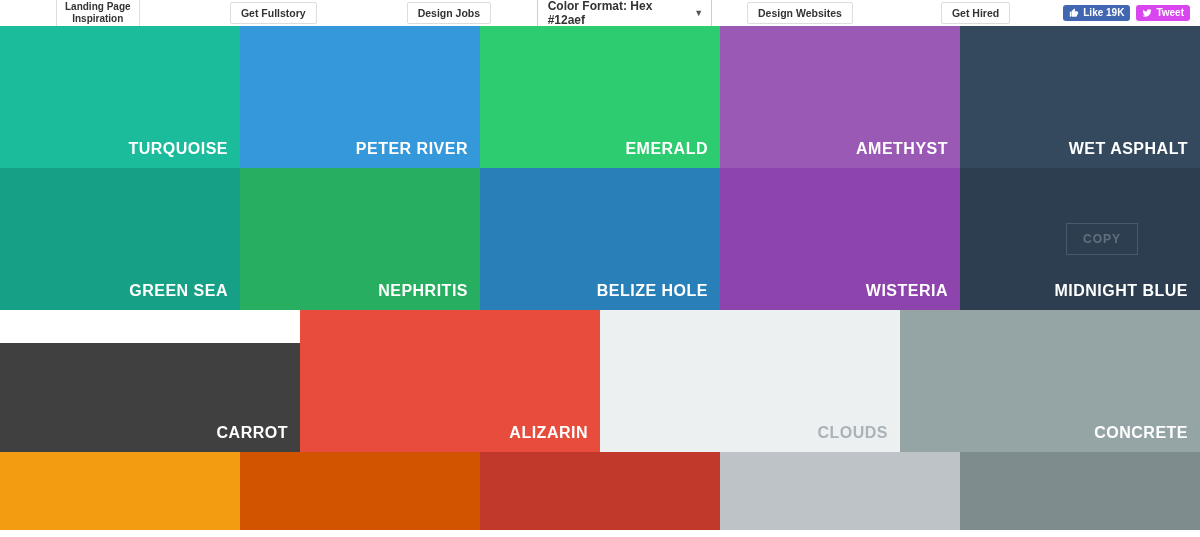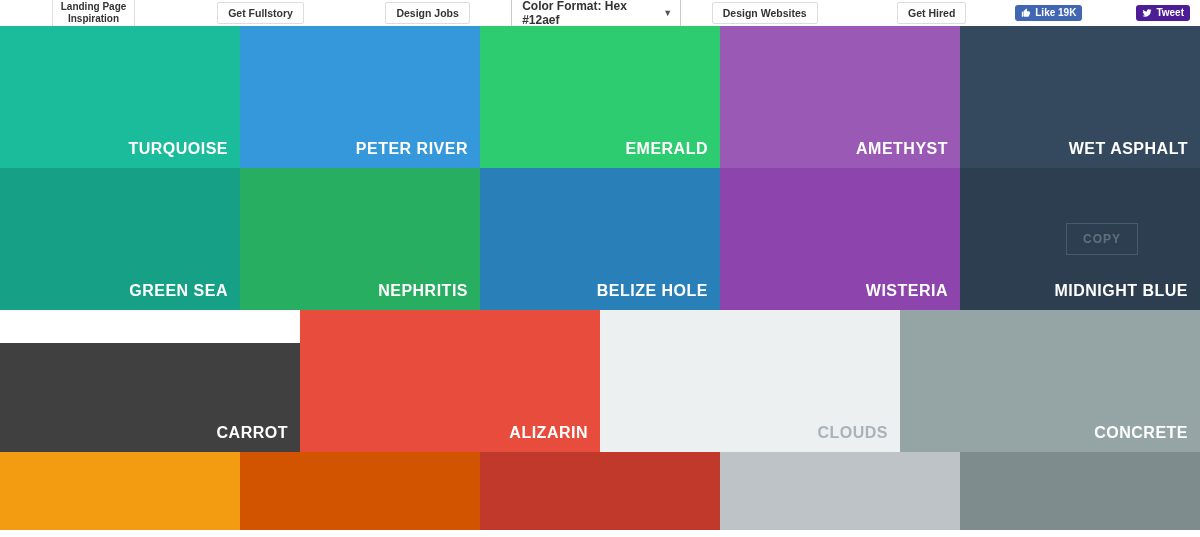--- a/index.html
+++ b/index.html
@@ -61,21 +61,21 @@
     gap: 4px;
     border-radius: 3px;
     padding: 2px 6px;
     font-size: 10px;
     font-weight: 700;
     color: #fff;
     cursor: pointer;
     line-height: 1.2;
   }
   .fb { background: #4267B2; }
-  .tw { background: #4c1d95; margin-left: 48px; }
+  .tw { background: #d946ef; }
   .social-btn svg { width: 10px; height: 10px; fill: #fff; }
 
   
   .grid {
     width: 100%;
     height: 504px; 
     display: flex;
     flex-direction: column;
   }
   .row { display: flex; width: 100%; }

